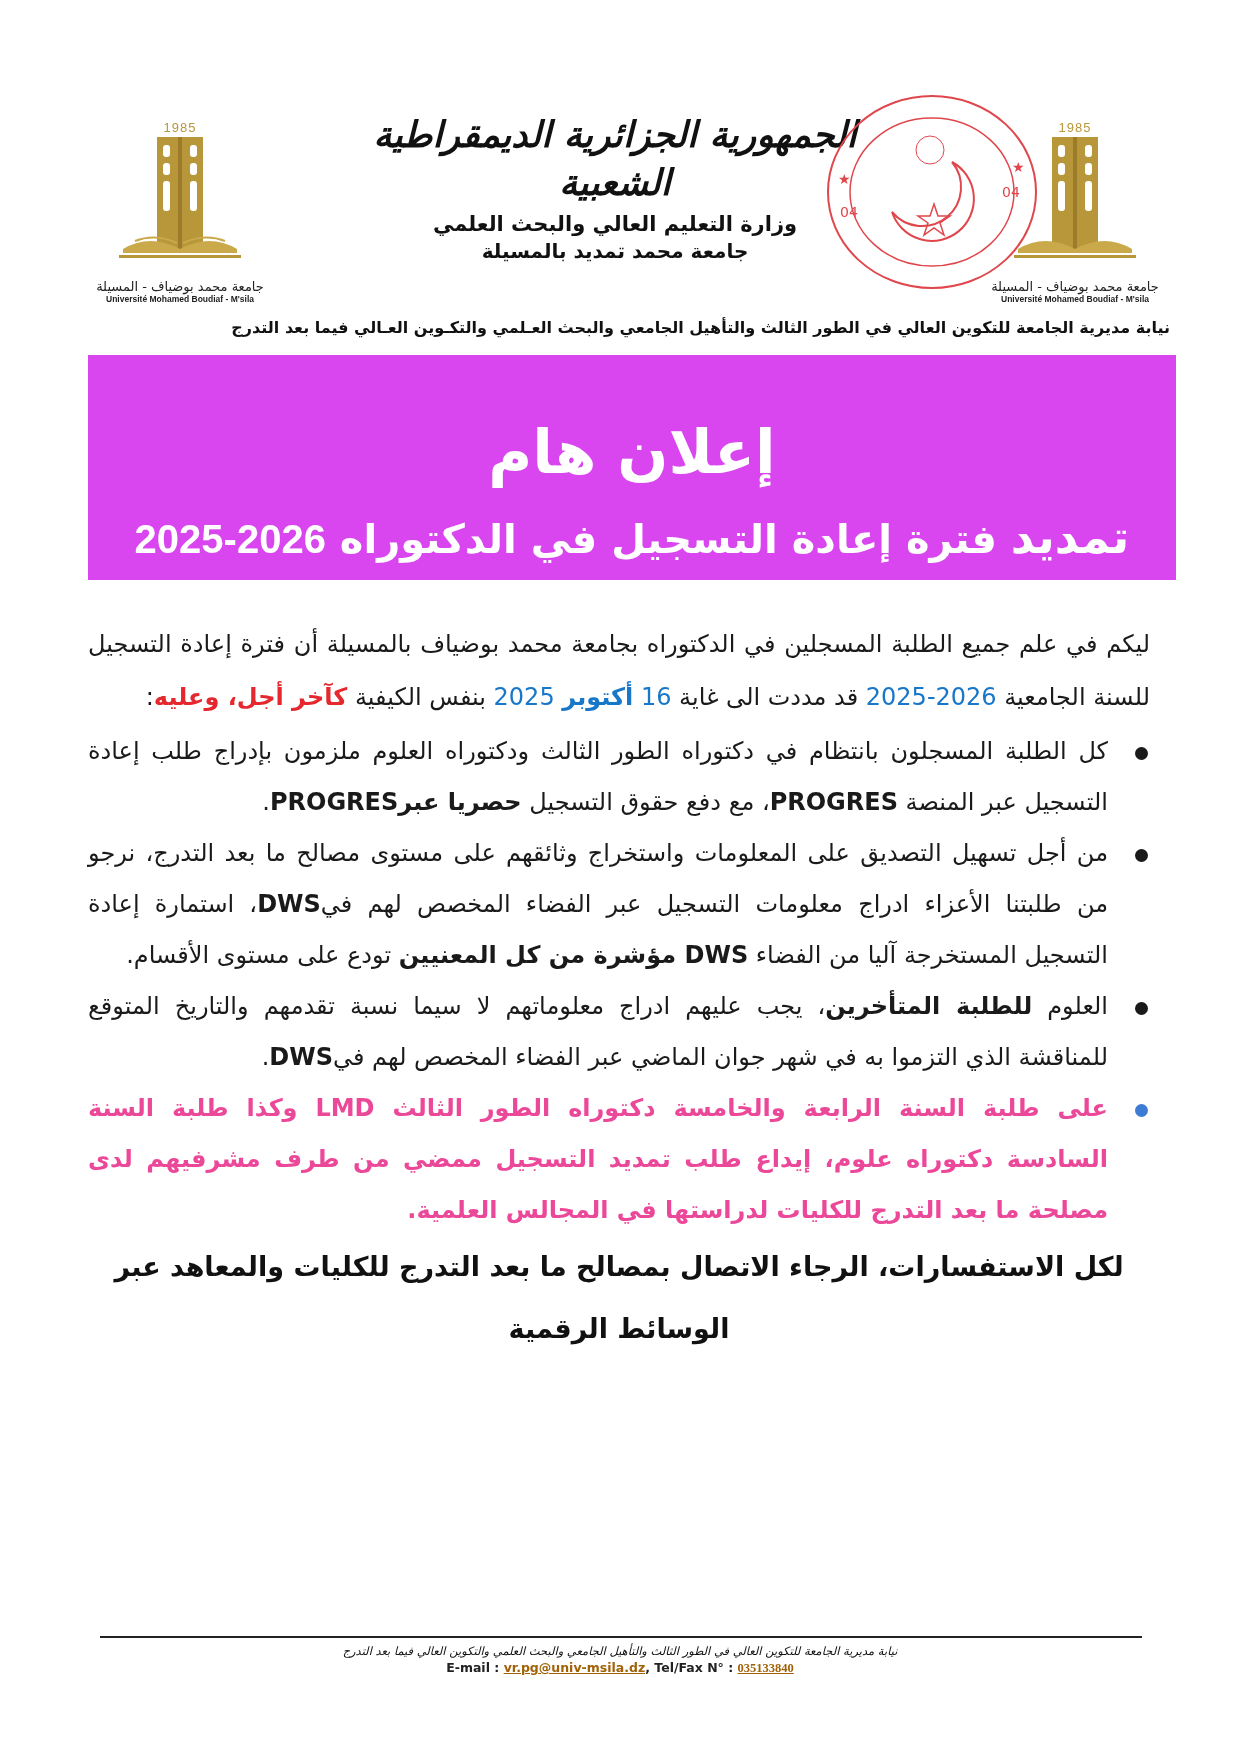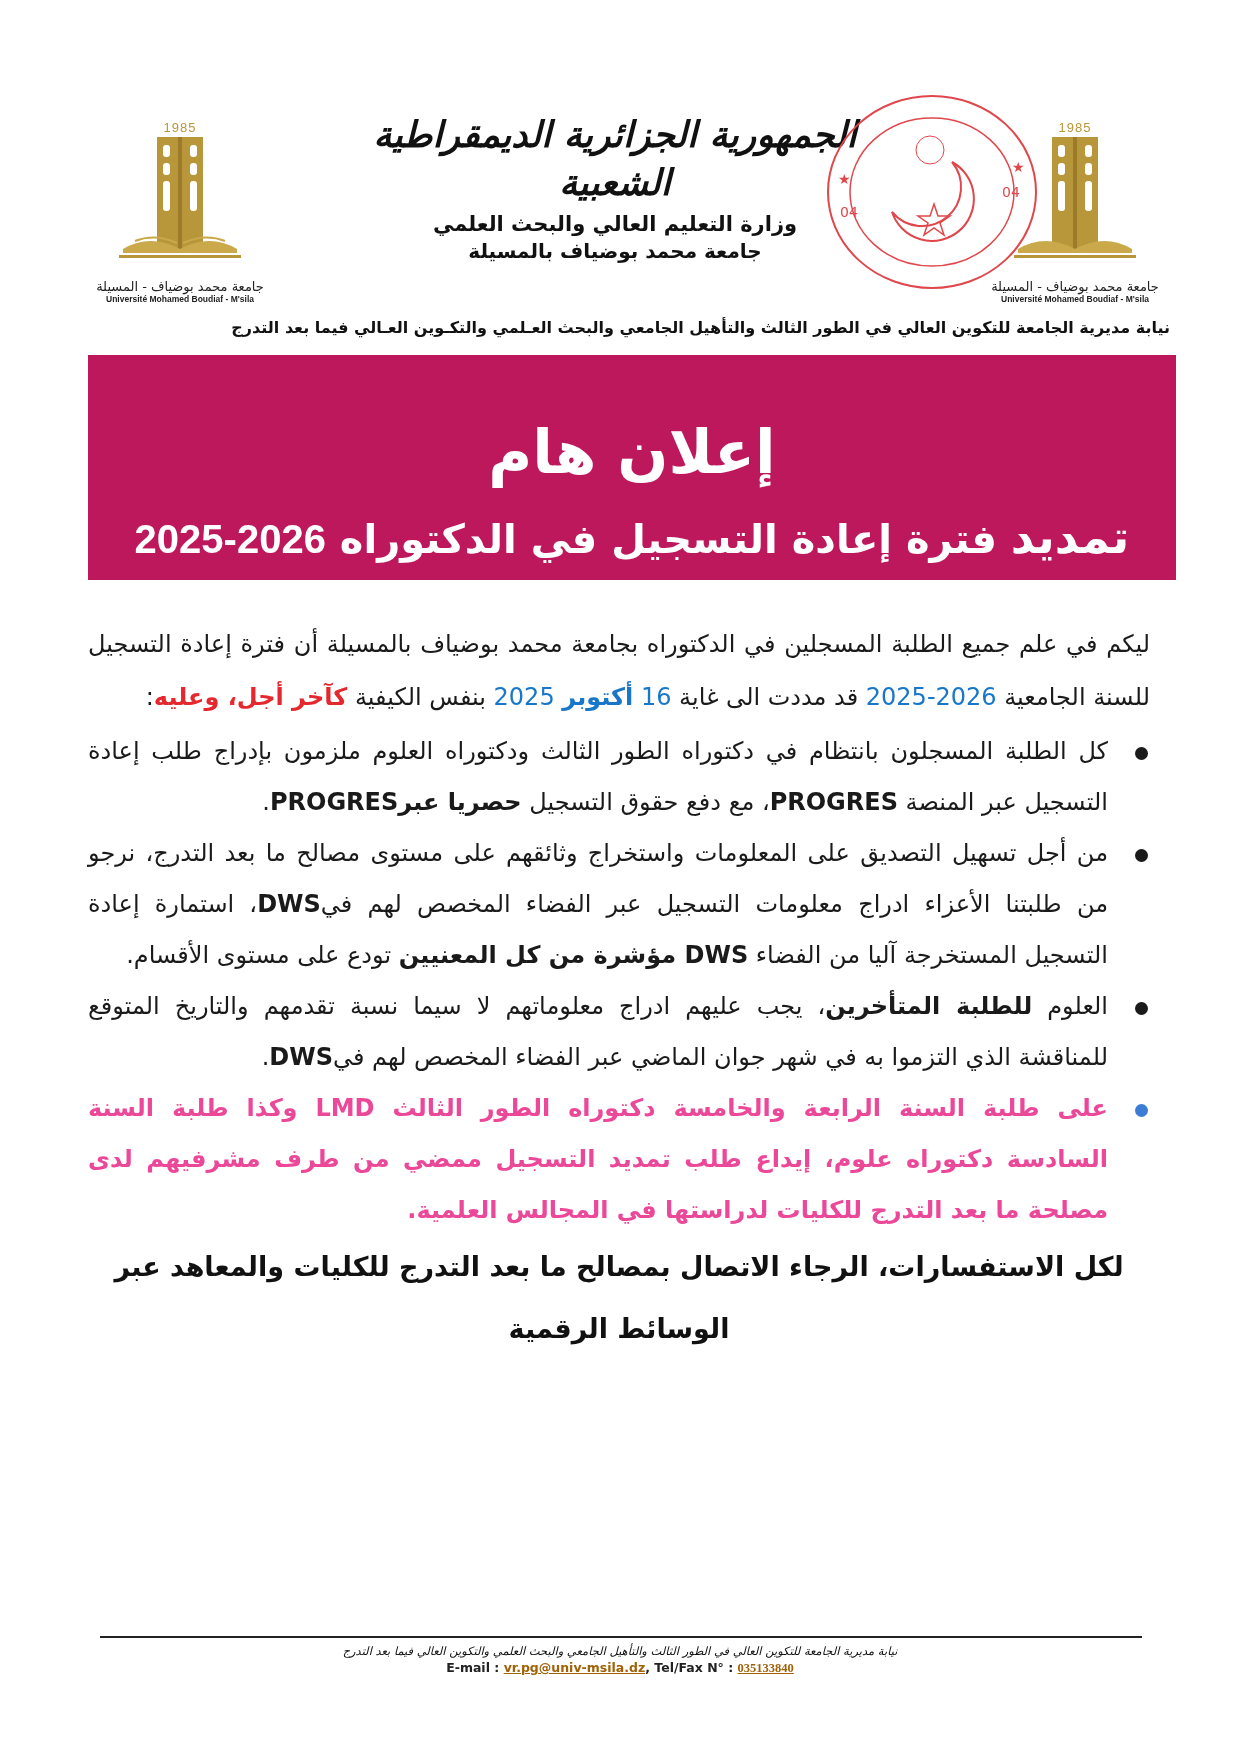--- a/index.html
+++ b/index.html
@@ -16,21 +16,21 @@
 
   .stamp { position: absolute; left: 822px; top: 92px; width: 220px; height: 200px; }
 
   .header-text { position: absolute; right: 345px; top: 110px; width: 560px; direction: rtl; text-align: center; }
   .header-text .rep { font-family: "DejaVu Serif", serif; font-size: 36px; font-weight: bold; font-style: italic; color: #111; line-height: 48px; }
   .header-text .ministry { font-family: "DejaVu Sans", sans-serif; font-size: 21px; font-weight: bold; color: #111; line-height: 28px; margin-top: 4px; }
   .header-text .univ { font-family: "DejaVu Sans", sans-serif; font-size: 20px; font-weight: bold; color: #111; line-height: 26px; }
 
   .vice-rect { position: absolute; left: 88px; right: 70px; top: 318px; direction: rtl; text-align: right; font-family: "DejaVu Sans", sans-serif; font-size: 16px; font-weight: bold; color: #111; white-space: nowrap; }
 
-  .banner { position: absolute; left: 88px; top: 355px; width: 1088px; height: 225px; background: #be185d; direction: rtl; text-align: center; color: #fff; }
+  .banner { position: absolute; left: 88px; top: 355px; width: 1088px; height: 225px; background: #d946ef; direction: rtl; text-align: center; color: #fff; }
   .banner .title { font-family: "DejaVu Sans", sans-serif; font-size: 60px; font-weight: bold; line-height: 90px; margin-top: 52px; }
   .banner .subtitle { font-family: "DejaVu Sans", sans-serif; font-size: 40px; font-weight: bold; line-height: 56px; margin-top: 12px; }
 
   .content { position: absolute; left: 88px; right: 90px; top: 618px; direction: rtl; text-align: justify; font-family: "DejaVu Sans", sans-serif; font-size: 24px; line-height: 53px; color: #1a1a1a; }
   .blue { color: #1877c9; }
   .red { color: #e5282d; font-weight: bold; margin-top: 40px; }
   .bold { font-weight: bold; }
 
   ul.bullets { list-style: none; margin-top: 2px; }
   ul.bullets li { position: relative; padding-right: 42px; line-height: 51px; }
@@ -65,21 +65,21 @@
     <path d="M78 106 Q100 96 120 104" stroke="#c9a94a" stroke-width="2" fill="none"></path>
     <rect x="14" y="118" width="122" height="3" fill="#b8963a"></rect>
   </svg>
   <span class="ar">جامعة محمد بوضياف - المسيلة</span>
   <span class="fr">Université Mohamed Boudiaf - M'sila</span>
 </div>
 
 <div class="header-text">
   <div class="rep">الجمهورية الجزائرية الديمقراطية الشعبية</div>
   <div class="ministry">وزارة التعليم العالي والبحث العلمي</div>
-  <div class="univ">جامعة محمد بوضياف بالمسيلة</div>
+  <div class="univ">جامعة محمد تمديد بالمسيلة</div>
 </div>
 
 <svg class="stamp" viewBox="0 0 220 200">
   <ellipse cx="110" cy="100" rx="104" ry="96" fill="none" stroke="#e0474c" stroke-width="2"></ellipse>
   <ellipse cx="110" cy="100" rx="82" ry="74" fill="none" stroke="#e0474c" stroke-width="1.5"></ellipse>
   <path d="M70 120 A42 42 0 1 0 130 70 A34 34 0 1 1 70 120 Z" fill="none" stroke="#e0474c" stroke-width="2"></path>
   <polygon points="112,112 116,124 128,124 118,131 122,143 112,136 102,143 106,131 96,124 108,124" fill="none" stroke="#e0474c" stroke-width="1.5"></polygon>
   <circle cx="108" cy="58" r="14" fill="none" stroke="#e0474c" stroke-width="1"></circle>
   <text x="18" y="125" font-size="14" fill="#e0474c" font-family="DejaVu Sans, sans-serif">04</text>
   <text x="180" y="105" font-size="14" fill="#e0474c" font-family="DejaVu Sans, sans-serif">04</text>

